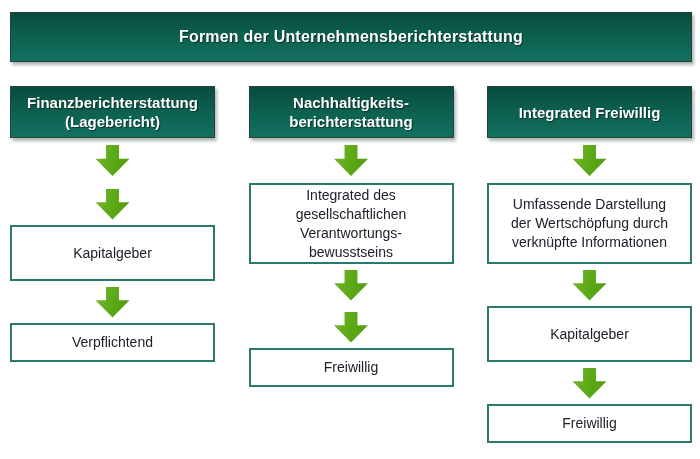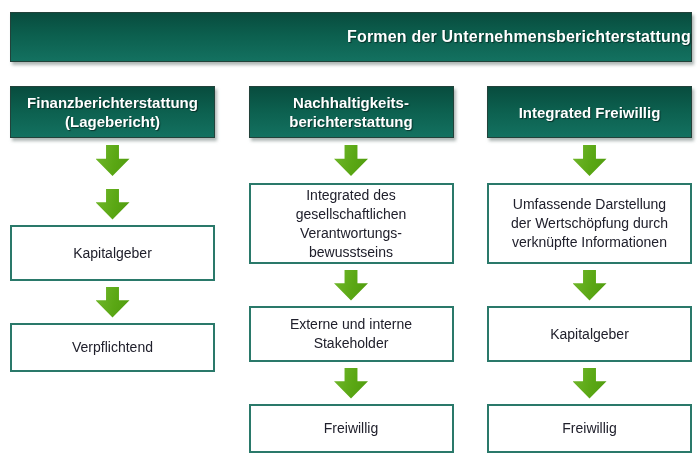--- a/index.html
+++ b/index.html
@@ -28,21 +28,20 @@
     display: flex;
     align-items: center;
     justify-content: center;
     text-align: center;
     box-sizing: border-box;
   }
   .title-box {
     height: 50px;
     font-size: 16px;
     letter-spacing: 0.2px;
-    justify-content: flex-end;
   }
   .cols {
     display: flex;
     justify-content: space-between;
     margin-top: 24px;
   }
   .col {
     width: 205px;
     display: flex;
     flex-direction: column;
@@ -74,21 +73,21 @@
     align-items: center;
     justify-content: center;
     text-align: center;
     color: #20202c;
     font-size: 14px;
     line-height: 19px;
     white-space: pre-line;
   }
   .purpose    { height: 81px; }
   .audience   { height: 56px; }
-  .obligation { height: 49px; }
+  .obligation { height: 39px; }
 </style>
 </head>
 <body>
 
 <div class="canvas">
 
   <div class="dark-box title-box">
     <span>Formen der Unternehmensberichterstattung</span>
   </div>
 
@@ -126,24 +125,20 @@
       </div>
       <div class="wbox purpose">
         <span>Integrated des
 gesellschaftlichen
 Verantwortungs-
 bewusstseins</span>
       </div>
       <div class="arrow-zone zone-b">
         <div class="arrow"></div>
       </div>
-      <div class="wbox audience">
-        <span>Externe und interne
-Stakeholder</span>
-      </div>
       <div class="arrow-zone zone-b">
         <div class="arrow"></div>
       </div>
       <div class="wbox obligation">
         <span>Freiwillig</span>
       </div>
     </div>
 
     <div class="col">
       <div class="dark-box hdr">

